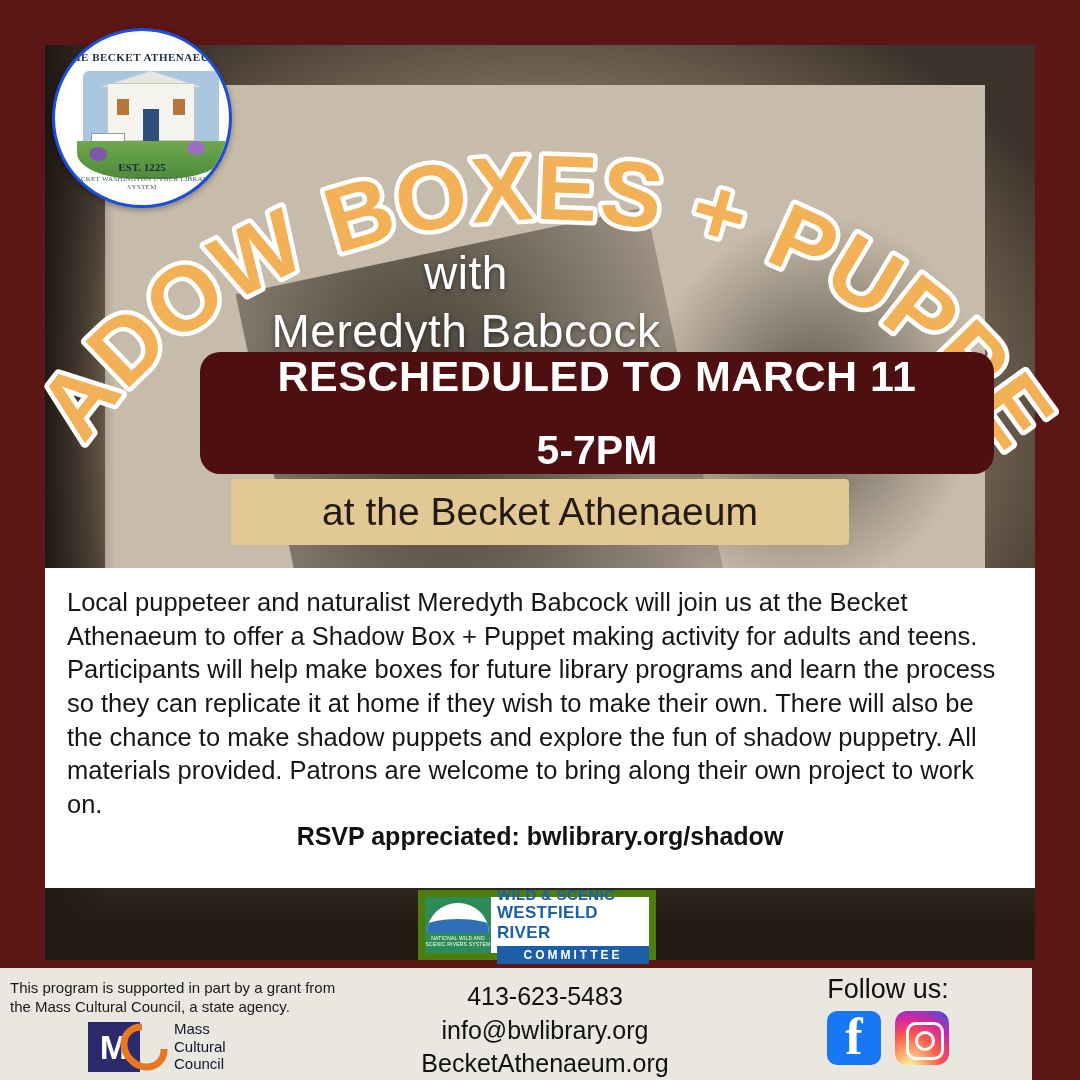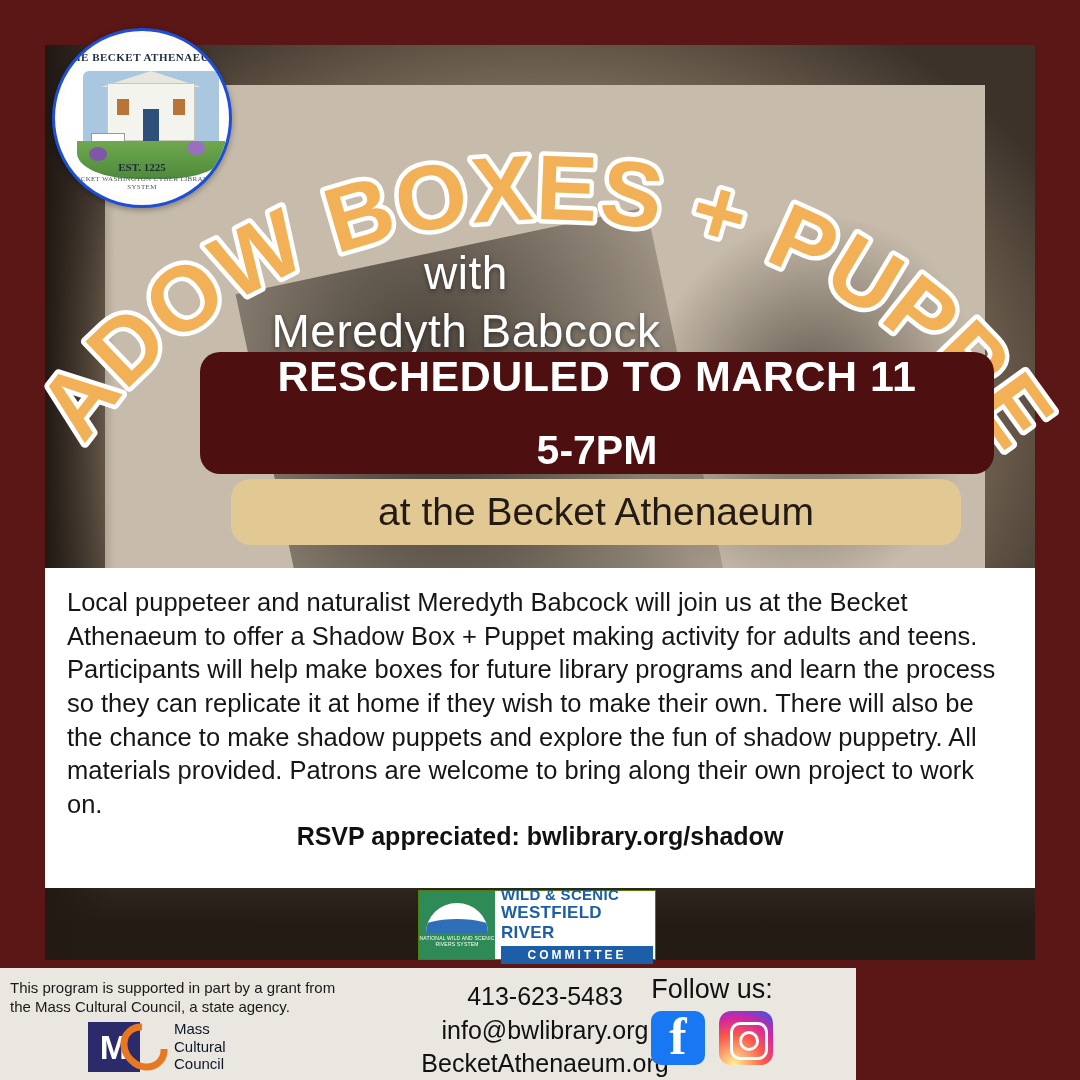--- a/index.html
+++ b/index.html
@@ -144,43 +144,43 @@
     border-radius: 20px;
     color: #fff;
     display:flex; flex-direction:column; align-items:center; justify-content:space-between;
     z-index:5;
   }
   .resched .r1 { font-size: 43px; font-weight: 800; letter-spacing:.5px; }
   .resched .r2 { font-size: 41px; font-weight: 800; margin-top: 6px;}
 
   
   .locbar {
-    position:absolute; left:231px; top:479px; width:730px; height:66px;
-    background:#e2c893; border-radius: 20px;
+    position:absolute; left:231px; top:479px; width:618px; height:66px;
+    background:#e2c893; border-radius: 4px;
     display:flex; align-items:center; justify-content:center;
     z-index:5;
   }
   .locbar span { font-size: 39px; color:#231a14; font-weight:400; }
 
   
   .descbox {
     position:absolute; left:45px; top:568px; width:990px; height:320px;
     background:#ffffff; z-index:5; padding: 18px 22px 0 22px;
   }
   .descbox p {
     font-size: 25.5px; line-height: 1.32; color:#161616; text-align:left;
   }
   .rsvp {
     text-align:center; font-size:25px; font-weight:800; color:#111; 
   }
 
   
   .ws-logo {
     position:absolute; left:418px; top:890px; width:238px; height:70px;
-    background:#ffffff; z-index:6; display:flex; border:1px solid #4d7c0f;
+    background:#ffffff; z-index:6; display:flex; border:7px solid #4d7c0f;
   }
   .ws-left {
     width: 76px; background:#2e8b57;
     display:flex; align-items:center; justify-content:center;
     flex-direction:column; position:relative;
   }
   .ws-left .wave {
     width: 62px; height: 30px;
     background: #ffffff;
     border-radius: 50% 50% 0 0 / 100% 100% 0 0;
@@ -197,21 +197,21 @@
   .ws-right { flex:1; display:flex; flex-direction:column; justify-content:center; padding-left:6px;}
   .ws-right .t1 { font-size:15px; font-weight:800; color:#1d5ea8; letter-spacing:.3px;}
   .ws-right .t2 { font-size:17px; font-weight:800; color:#1d5ea8; letter-spacing:.3px;}
   .ws-right .t3 {
     margin-top:3px; background:#1d5ea8; color:#fff; font-size:12px; font-weight:800;
     letter-spacing:3px; text-align:center; width:152px; padding:2px 0;
   }
 
   
   .footer {
-    position:absolute; left:0; bottom:0; width:856px; height:112px;
+    position:absolute; left:0; bottom:0; width:1032px; height:112px;
     background:#e9e7e0; z-index:7;
   }
   .grant-text {
     position:absolute; left:10px; top:10px; width:330px;
     font-size:15px; line-height:1.28; color:#1a1a1a;
   }
   .mcc-logo { position:absolute; left:88px; top:52px; width:150px; height:55px; }
   .mcc-m {
     position:absolute; left:0; top:2px; width:52px; height:50px;
     background:#2b2a6b; color:#fff; font-weight:900; font-size:34px;

